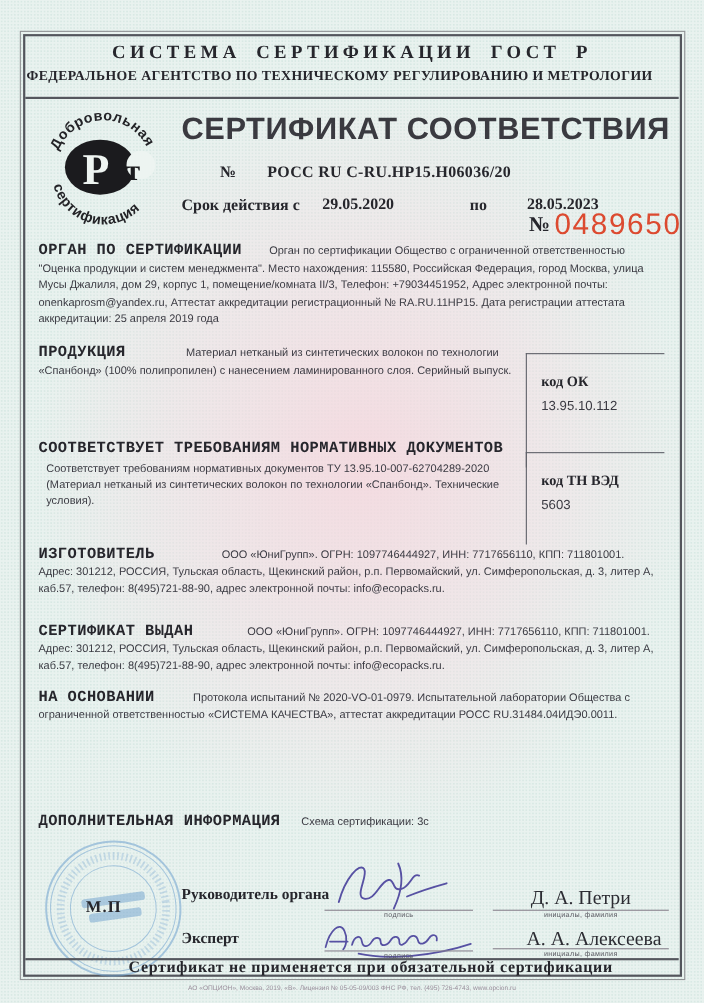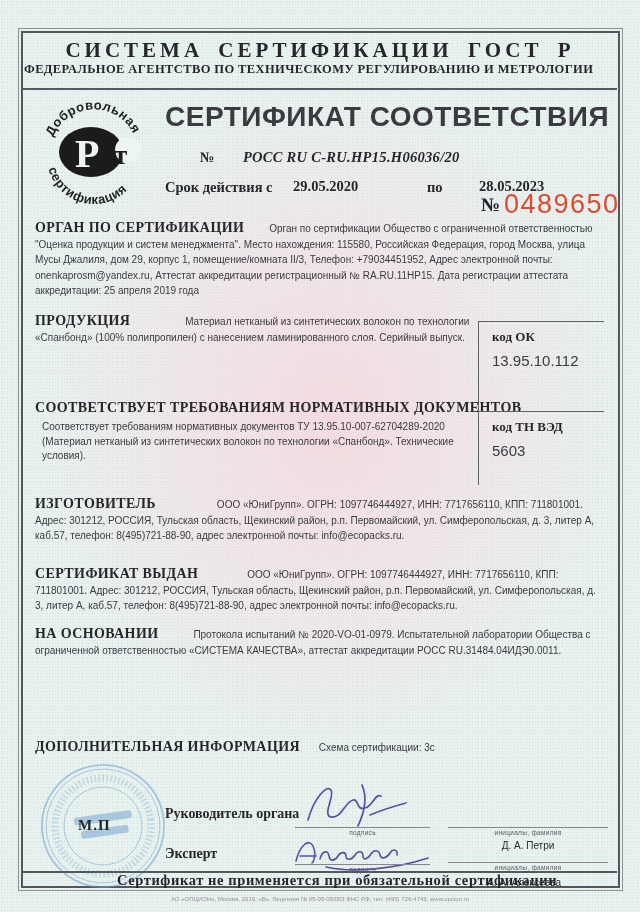--- a/index.html
+++ b/index.html
@@ -13,34 +13,34 @@
     background-size:auto, 3px 3px, 5px 5px;
     font-family:"Liberation Serif", serif;
     color:#2d2d33;
   }
   .abs{position:absolute;}
   .frame{left:18px;top:28px;width:603px;height:861px;border:1px solid #8f9294;}
   .frame-inner{position:absolute;inset:2px;border:2px solid #53555c;}
   .hline{border-top:2px solid #55575e;height:0;}
   .ser{font-family:"Liberation Serif",serif;font-weight:bold;color:#26262c;}
   .sans{font-family:"Liberation Sans",sans-serif;color:#3a3a42;}
-  .h1{font-size:21px;letter-spacing:4px;word-spacing:6px;text-align:center;}
+  .h1{font-size:17px;letter-spacing:4px;word-spacing:6px;text-align:center;}
   .h2{font-size:12.5px;letter-spacing:.4px;text-align:left;}
   .doc-title{font-family:"Liberation Sans",sans-serif;font-weight:bold;font-size:28px;letter-spacing:.5px;color:#3a3a40;}
   .numline{font-size:14.5px;}
   .red-num{font-family:"Liberation Sans",sans-serif;font-size:27px;letter-spacing:1.5px;color:#dc4a30;}
   .sec{margin:0;line-height:14.5px;font-size:11.5px;}
-  .slabel{font-family:Liberation Serif, serif;font-weight:bold;font-size:14px;letter-spacing:.4px;color:#26262c;}
+  .slabel{font-family:Liberation Mono, monospace;font-weight:bold;font-size:14px;letter-spacing:.4px;color:#26262c;}
   .stext{font-family:"Liberation Sans",sans-serif;font-size:10px;color:#3a3a42;}
-  .codebox{border-top:1px solid #60626a;border-left:1px solid #60626a;padding:7px 4px 0 13px;}
+  .codebox{border-top:1px solid #60626a;border-left:1px solid #60626a;padding:17px 4px 0 13px;}
   .codelabel{font-size:13px;}
-  .codeval{font-size:15px;margin-top:7px;}
+  .codeval{font-size:12px;margin-top:7px;}
   .cap{font-size:6.5px;color:#5a5a62;text-align:center;font-family:"Liberation Sans",sans-serif;letter-spacing:.3px;}
   .sigline{border-bottom:1px solid #8a8490;height:0;}
-  .name{font-size:10px;text-align:center;font-family:Liberation Sans, sans-serif;color:#2c2c33;margin-top:34px;}
+  .name{font-size:18px;text-align:center;font-family:Liberation Serif, serif;color:#2c2c33;}
   .role{font-size:14px;font-family:Liberation Serif, serif;}
   .footer-note{font-size:14.5px;text-align:center;letter-spacing:.6px;}
   .imprint{font-size:6px;color:#9a8f9c;text-align:center;font-family:"Liberation Sans",sans-serif;}
   svg{display:block;}
 </style>
 </head>
 <body>
 
 <div class="abs frame">
   <div class="frame-inner"></div>
@@ -65,21 +65,21 @@
     <ellipse cx="53" cy="58" rx="32" ry="25" fill="#1b1b1e"></ellipse>
     <circle cx="90" cy="56" r="13" fill="#edf4f1"></circle>
     <text x="37" y="73" font-family="Liberation Serif, serif" font-size="40" font-weight="bold" fill="#eef4f1">Р</text>
     <text x="76" y="70" font-family="Liberation Serif, serif" font-size="27" font-weight="bold" fill="#1b1b1e">т</text>
   </svg>
 </div>
 
 <div class="abs doc-title" style="left:165px;top:101px;">СЕРТИФИКАТ СООТВЕТСТВИЯ</div>
 
 <span class="abs ser numline" style="left:200px;top:149px;">№</span>
-<span class="abs ser numline" style="left:243px;top:149px;letter-spacing:.3px;font-style:italic;">РОСС RU C-RU.HP15.H06036/20</span>
+<span class="abs ser numline" style="left:243px;top:149px;letter-spacing:.3px;">РОСС RU C-RU.HP15.H06036/20</span>
 
 <span class="abs ser numline" style="left:165px;top:179px;">Срок действия с</span>
 <span class="abs ser numline" style="left:293px;top:178px;">29.05.2020</span>
 <span class="abs ser numline" style="left:427px;top:179px;">по</span>
 <span class="abs ser numline" style="left:479px;top:178px;">28.05.2023</span>
 
 <span class="abs ser" style="left:481px;top:194px;font-size:19px;">№</span>
 <span class="abs red-num" style="left:504px;top:189px;">0489650</span>
 
 <p class="abs sec" style="left:35px;top:221px;width:564px;">
@@ -152,20 +152,20 @@
 <div class="abs cap" style="left:448px;top:829px;width:160px;">инициалы, фамилия</div>
 
 <div class="abs ser role" style="left:165px;top:846px;">Эксперт</div>
 <div class="abs" style="left:290px;top:833px;">
   <svg width="155" height="42" viewBox="0 0 155 42">
     <path d="M6 28 C 10 12, 19 5, 23 13 C 26 19, 25 27, 22 30 M10 23 L 26 23 M30 26 c 2 -8 8 -10 9 -3 c 1 6 6 5 9 0 c 3 -5 8 -4 8 0 c 0 5 6 4 9 -1 c 3 -5 8 -4 8 1 c 0 5 5 3 8 -2 c 3 -5 8 -4 9 1 c 1 5 7 3 10 -2 c 3 -5 8 -3 7 2 M36 34 C 62 40, 105 36, 138 25" stroke="#5751a3" stroke-width="1.6" fill="none" stroke-linecap="round"></path>
   </svg>
 </div>
 <div class="abs sigline" style="left:295px;top:864px;width:135px;"></div>
 <div class="abs cap" style="left:295px;top:866px;width:135px;">подпись</div>
-<div class="abs name" style="left:444px;top:843px;width:160px;">А. А. Алексеева</div>
+<div class="abs name" style="left:460px;top:843px;width:160px;">А. А. Алексеева</div>
 <div class="abs sigline" style="left:448px;top:862px;width:160px;"></div>
 <div class="abs cap" style="left:448px;top:864px;width:160px;">инициалы, фамилия</div>
 
 <div class="abs hline" style="left:23px;top:871px;width:594px;"></div>
 <div class="abs ser footer-note" style="left:23px;top:872px;width:628px;">Сертификат не применяется при обязательной сертификации</div>
 
 <div class="abs imprint" style="left:0;top:896px;width:640px;">АО «ОПЦИОН», Москва, 2019, «В». Лицензия № 05-05-09/003 ФНС РФ, тел. (495) 726-4743, www.opcion.ru</div>
 
 </body></html>

